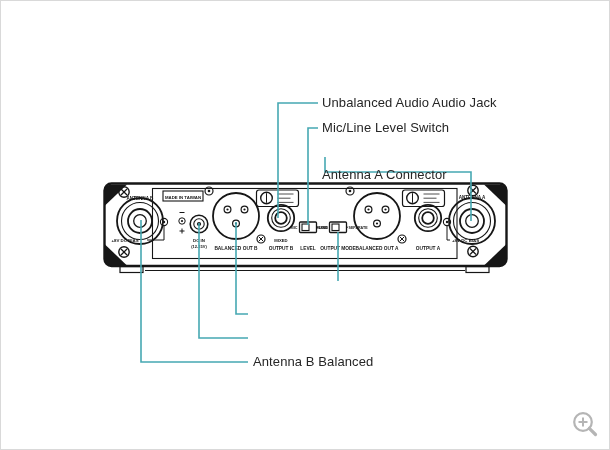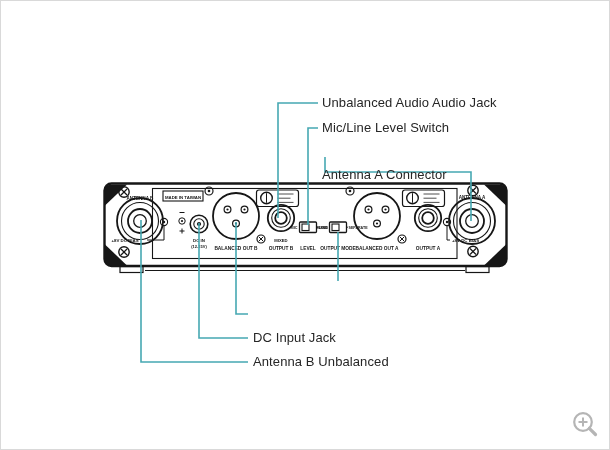--- a/index.html
+++ b/index.html
@@ -218,16 +218,15 @@
       <line x1="583" y1="417.5" x2="583" y2="426.5" stroke-width="2"></line>
       <line x1="589.3" y1="428.3" x2="595.5" y2="434.5" stroke-width="3.2" stroke-linecap="round"></line>
     </g>
   </svg>
 
   
   <div class="callout-label" style="left:322px;top:95px;">Unbalanced Audio Audio Jack</div>
   <div class="callout-label" style="left:322px;top:120px;text-align:center;">Mic/Line Level Switch</div>
   <div class="callout-label" style="left:322px;top:138px;margin-top:29px;">Antenna A Connector</div>
 
-  <div class="callout-label" style="left:253px;top:330px;">DC Input Jack</div>
-  <div class="callout-label" style="left:253px;top:354px;">Antenna B Unbalanced</div>
+  <div class="callout-label" style="left:253px;top:354px;">Antenna B Balanced</div>
 
 </div>
 
 </body></html>

